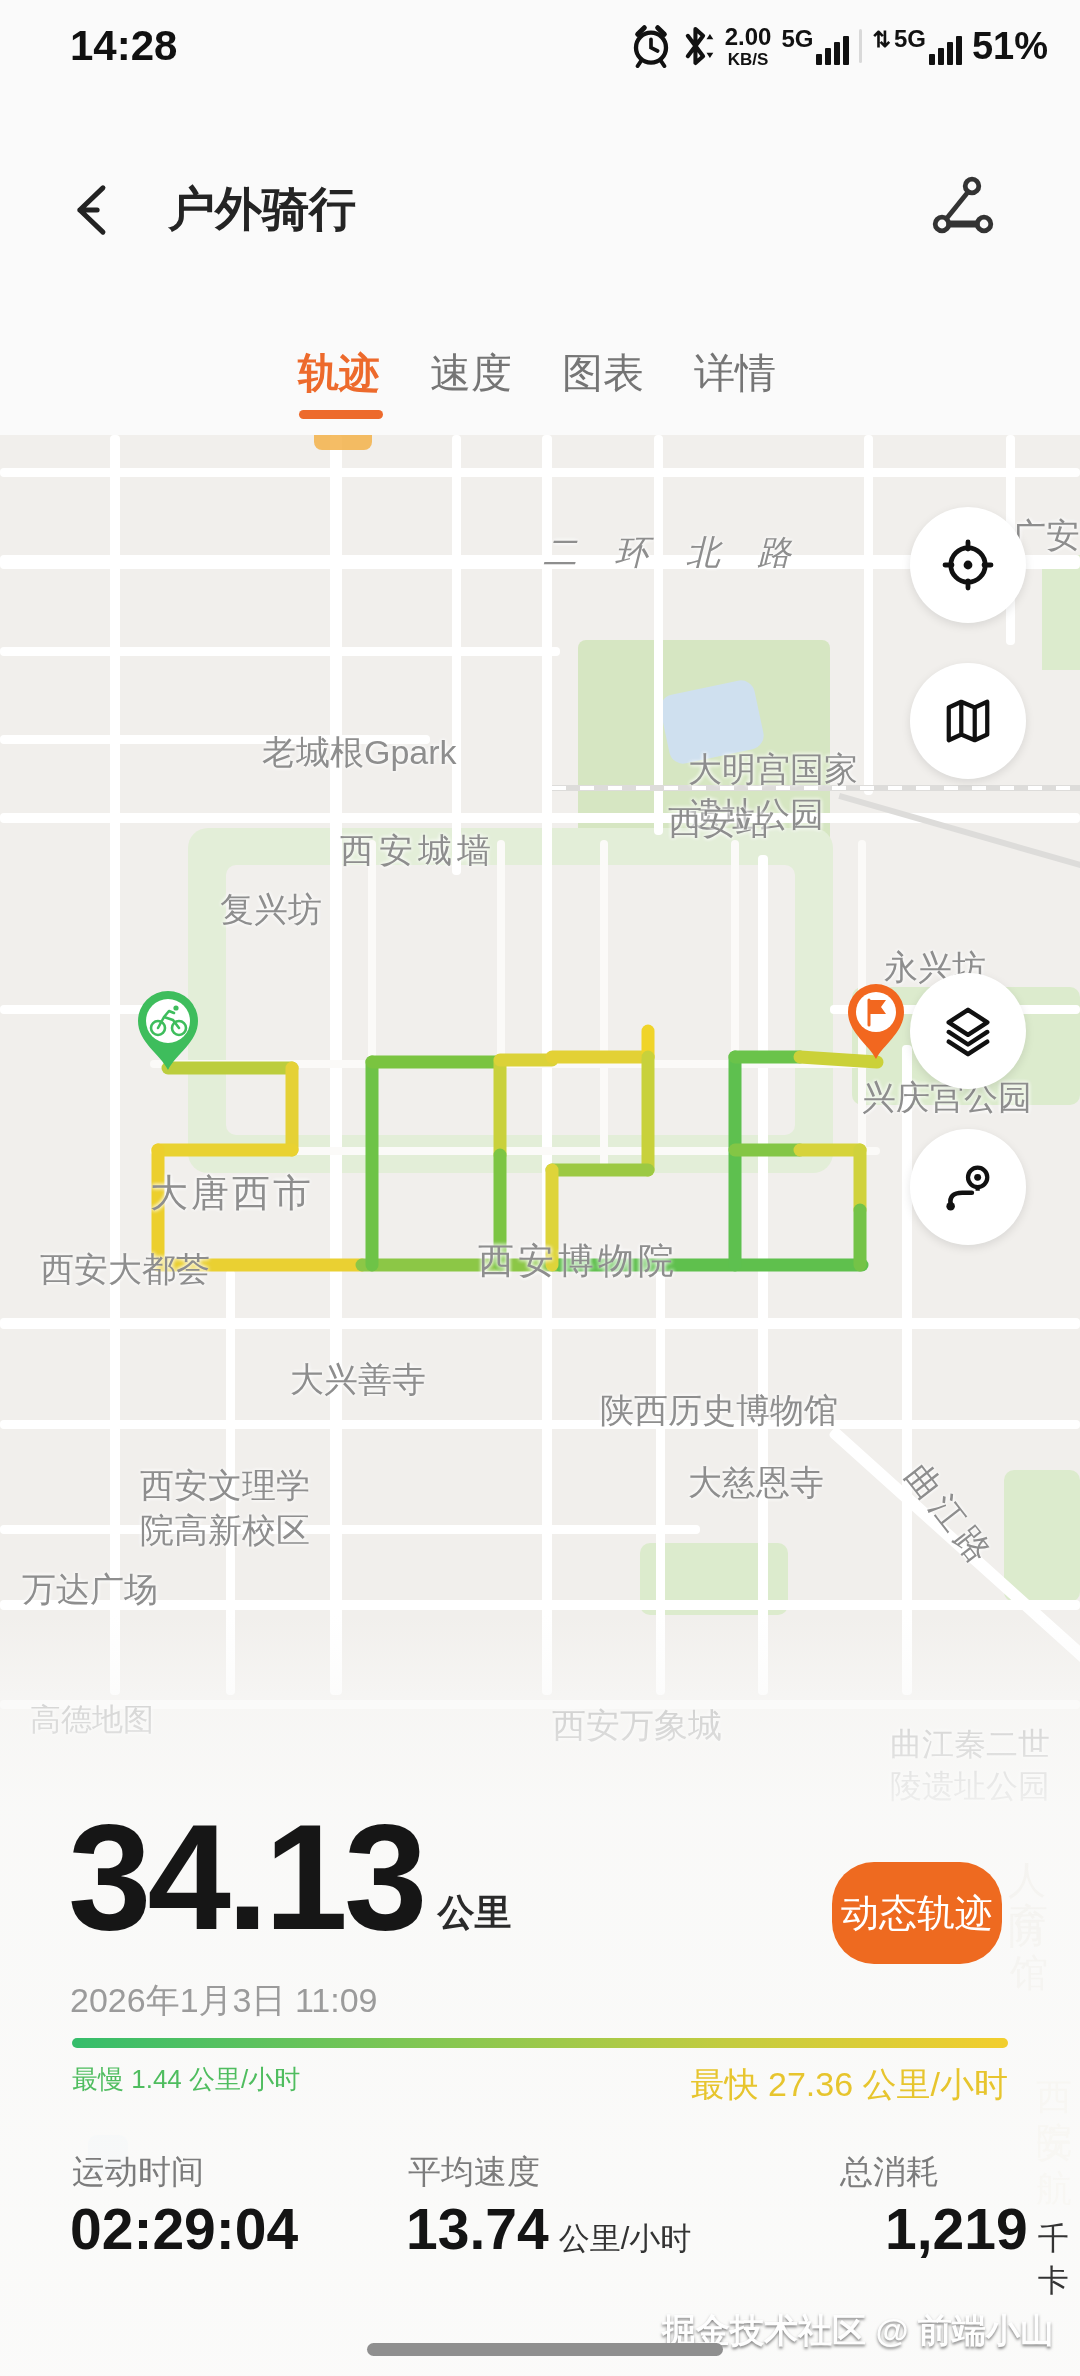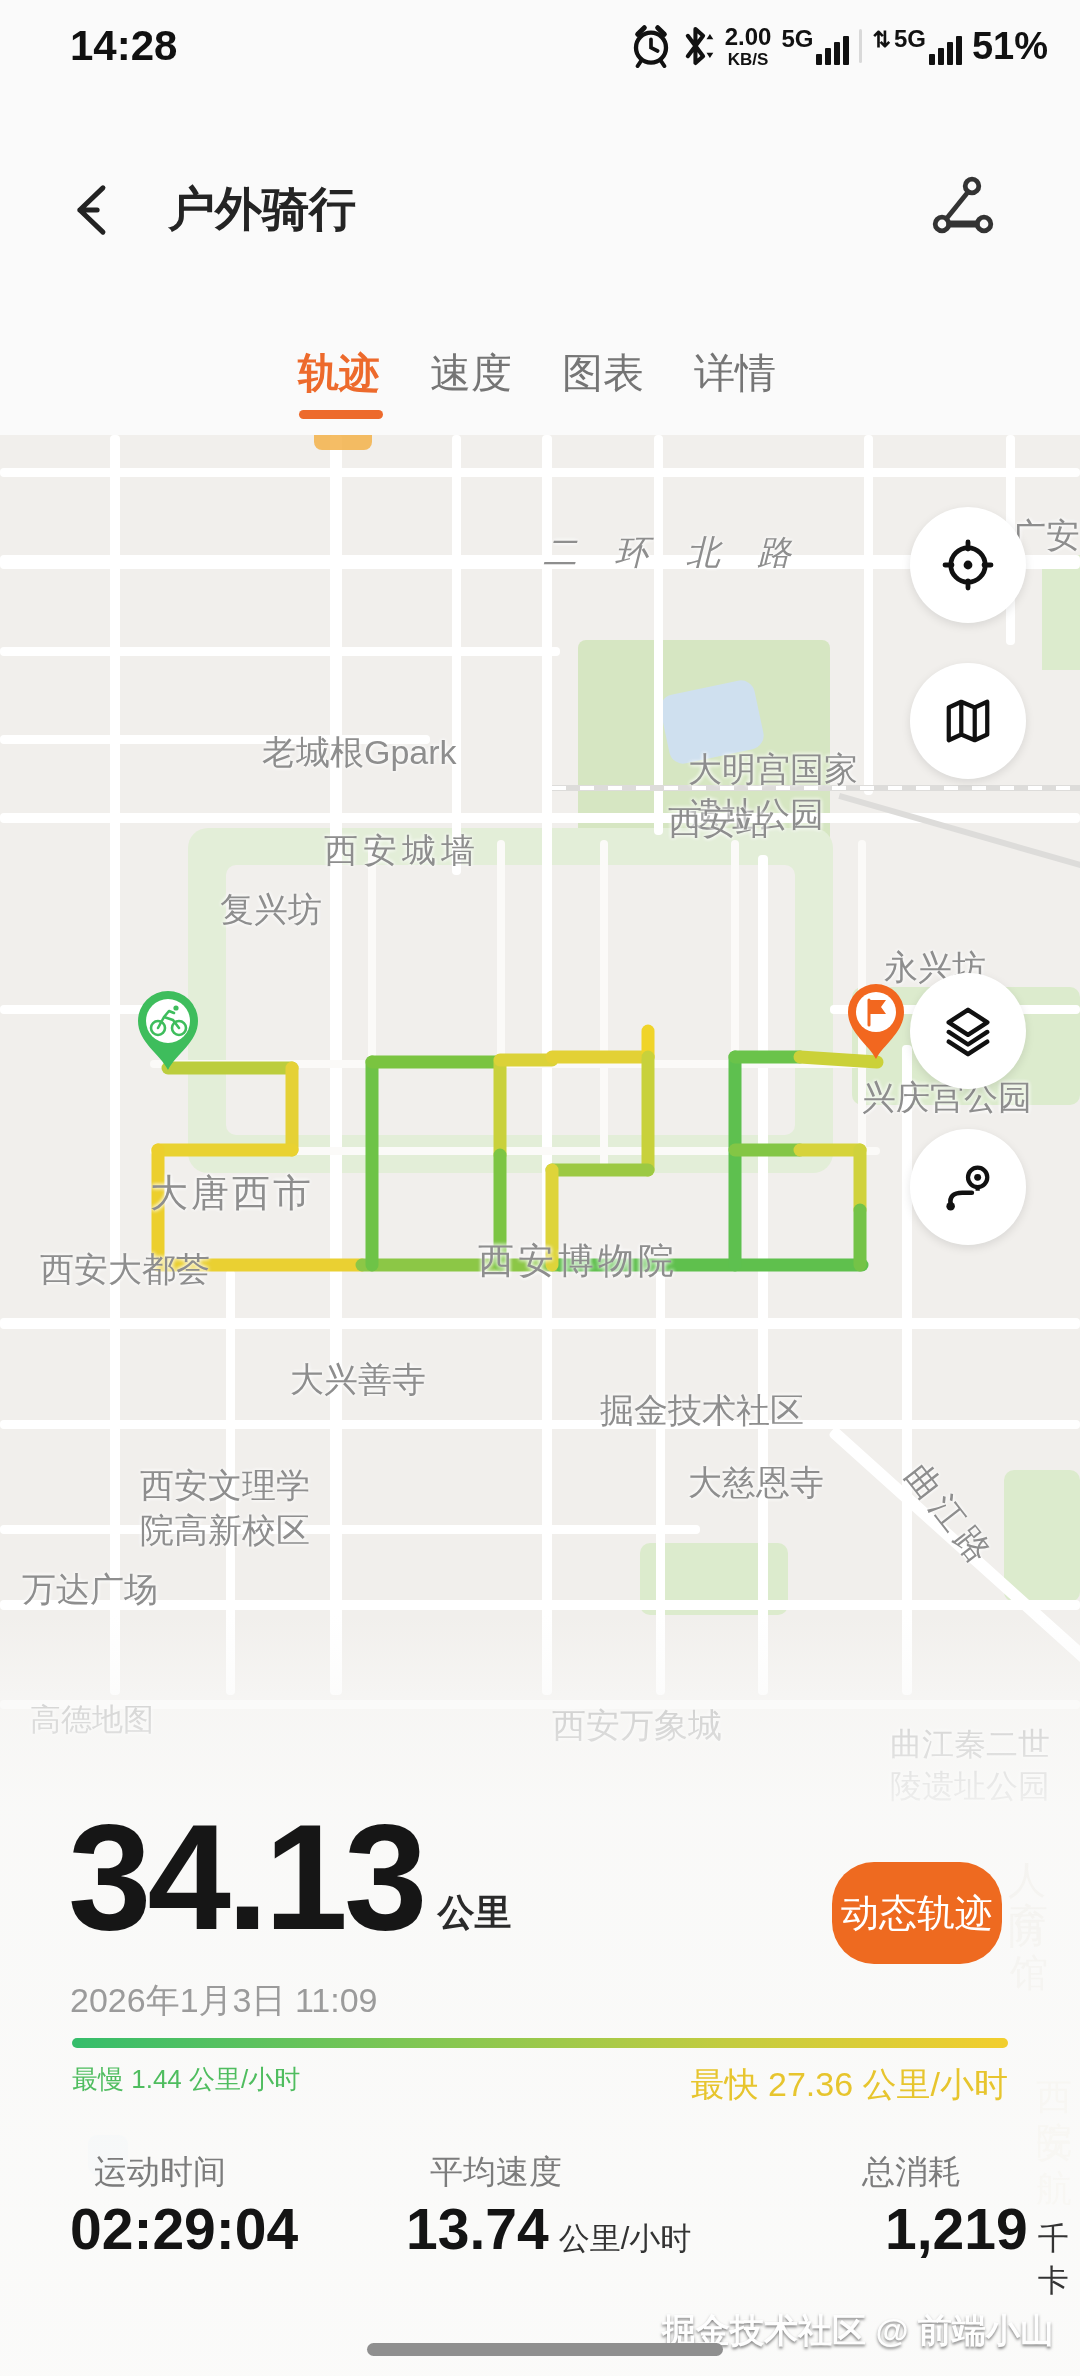--- a/index.html
+++ b/index.html
@@ -43,21 +43,21 @@
   .bigrow{left:68px;top:1802px;display:flex;align-items:flex-end;}
   .bignum{font-size:150px;font-weight:700;letter-spacing:-4px;line-height:1;color:#161616;}
   .bigunit{font-size:37px;font-weight:600;color:#2a2a2a;margin-left:14px;margin-bottom:14px;}
   .dyn-btn{left:832px;top:1862px;width:170px;height:102px;border-radius:42px;background:#EE6A20;
            display:flex;align-items:center;justify-content:center;color:#fff;font-size:38px;font-weight:500;}
   .datetime{left:70px;top:1978px;font-size:34px;color:#9b9b9b;}
   .gradbar{left:72px;top:2038px;width:936px;height:10px;border-radius:6px;
            background:linear-gradient(90deg,#35BD6B 0%,#7CC654 35%,#C3CC40 70%,#F2CE2E 100%);}
   .slowlab{left:72px;top:2062px;font-size:26px;color:#4FBD5F;}
   .fastlab{right:72px;top:2062px;font-size:34px;color:#E7C52E;}
-  .metric-label{top:2150px;font-size:33px;color:#7c7c7c;margin-left:22px;}
+  .metric-label{top:2150px;font-size:33px;color:#7c7c7c;}
   .metric-val{top:2196px;display:flex;align-items:baseline;gap:10px;}
   .metric-val .num{font-size:57px;font-weight:700;color:#141414;letter-spacing:0px;}
   .metric-val .unit{font-size:31px;font-weight:500;color:#333;}
   .watermark{right:26px;top:2308px;font-size:34px;color:#fefefe;font-weight:600;
              text-shadow:0 2px 3px rgba(110,110,110,0.85);}
   .homebar{left:367px;top:2343px;width:356px;height:13px;border-radius:7px;background:#8f8f8f;}
 </style>
 </head>
 <body>
 
@@ -202,29 +202,29 @@
       <path d="M800 715 H860" stroke="#D6D33A" stroke-width="13"></path>
       <path d="M860 715 V775" stroke="#D0D23C" stroke-width="13"></path>
       <path d="M860 775 V830" stroke="#74C347" stroke-width="13"></path>
     </svg>
 
     <div class="mlabel" style="left:543px;top:95px;letter-spacing:14px;font-style:italic;">二 环 北 路</div>
     <div class="mlabel" style="left:1012px;top:78px;white-space:nowrap;">广安</div>
     <div class="mlabel" style="left:688px;top:312px;width:182px;">大明宫国家遗址公园</div>
     <div class="mlabel" style="left:262px;top:295px;">老城根Gpark</div>
     <div class="mlabel" style="left:668px;top:365px;">西安站</div>
-    <div class="mlabel" style="left:324px;top:393px;letter-spacing:5px;">西安城墙</div>
+    <div class="mlabel" style="left:340px;top:393px;letter-spacing:5px;">西安城墙</div>
     <div class="mlabel" style="left:220px;top:452px;">复兴坊</div>
     <div class="mlabel" style="left:884px;top:510px;">永兴坊</div>
     <div class="mlabel" style="left:862px;top:640px;white-space:nowrap;">兴庆宫公园</div>
     <div class="mlabel" style="left:150px;top:733px;font-size:38px;letter-spacing:3px;">大唐西市</div>
     <div class="mlabel" style="left:40px;top:812px;">西安大都荟</div>
     <div class="mlabel" style="left:478px;top:802px;font-size:36px;letter-spacing:4px;">西安博物院</div>
     <div class="mlabel" style="left:290px;top:922px;">大兴善寺</div>
-    <div class="mlabel" style="left:600px;top:953px;">掘金技术社区</div>
+    <div class="mlabel" style="left:600px;top:953px;">陕西历史博物馆</div>
     <div class="mlabel" style="left:688px;top:1025px;">大慈恩寺</div>
     <div class="mlabel" style="left:140px;top:1028px;width:186px;">西安文理学院高新校区</div>
     <div class="mlabel" style="left:22px;top:1132px;">万达广场</div>
     <div class="mlabel" style="left:890px;top:1058px;transform:rotate(52deg);letter-spacing:6px;">曲江路</div>
     <div class="mlabel" style="left:30px;top:1265px;font-size:31px;color:#9c9c9c;">高德地图</div>
     <div class="mlabel" style="left:552px;top:1268px;">西安万象城</div>
     <div class="mlabel" style="left:890px;top:1288px;width:172px;font-size:32px;">曲江秦二世陵遗址公园</div>
     <div class="mlabel ghost" style="left:1008px;top:1420px;font-size:38px;color:#bdb29a;">人防</div>
     <div class="mlabel ghost" style="left:1010px;top:1463px;font-size:38px;color:#bdb29a;">育馆</div>
     <div class="mlabel ghost" style="left:1036px;top:1638px;font-size:36px;color:#cfc09a;">西安</div>

